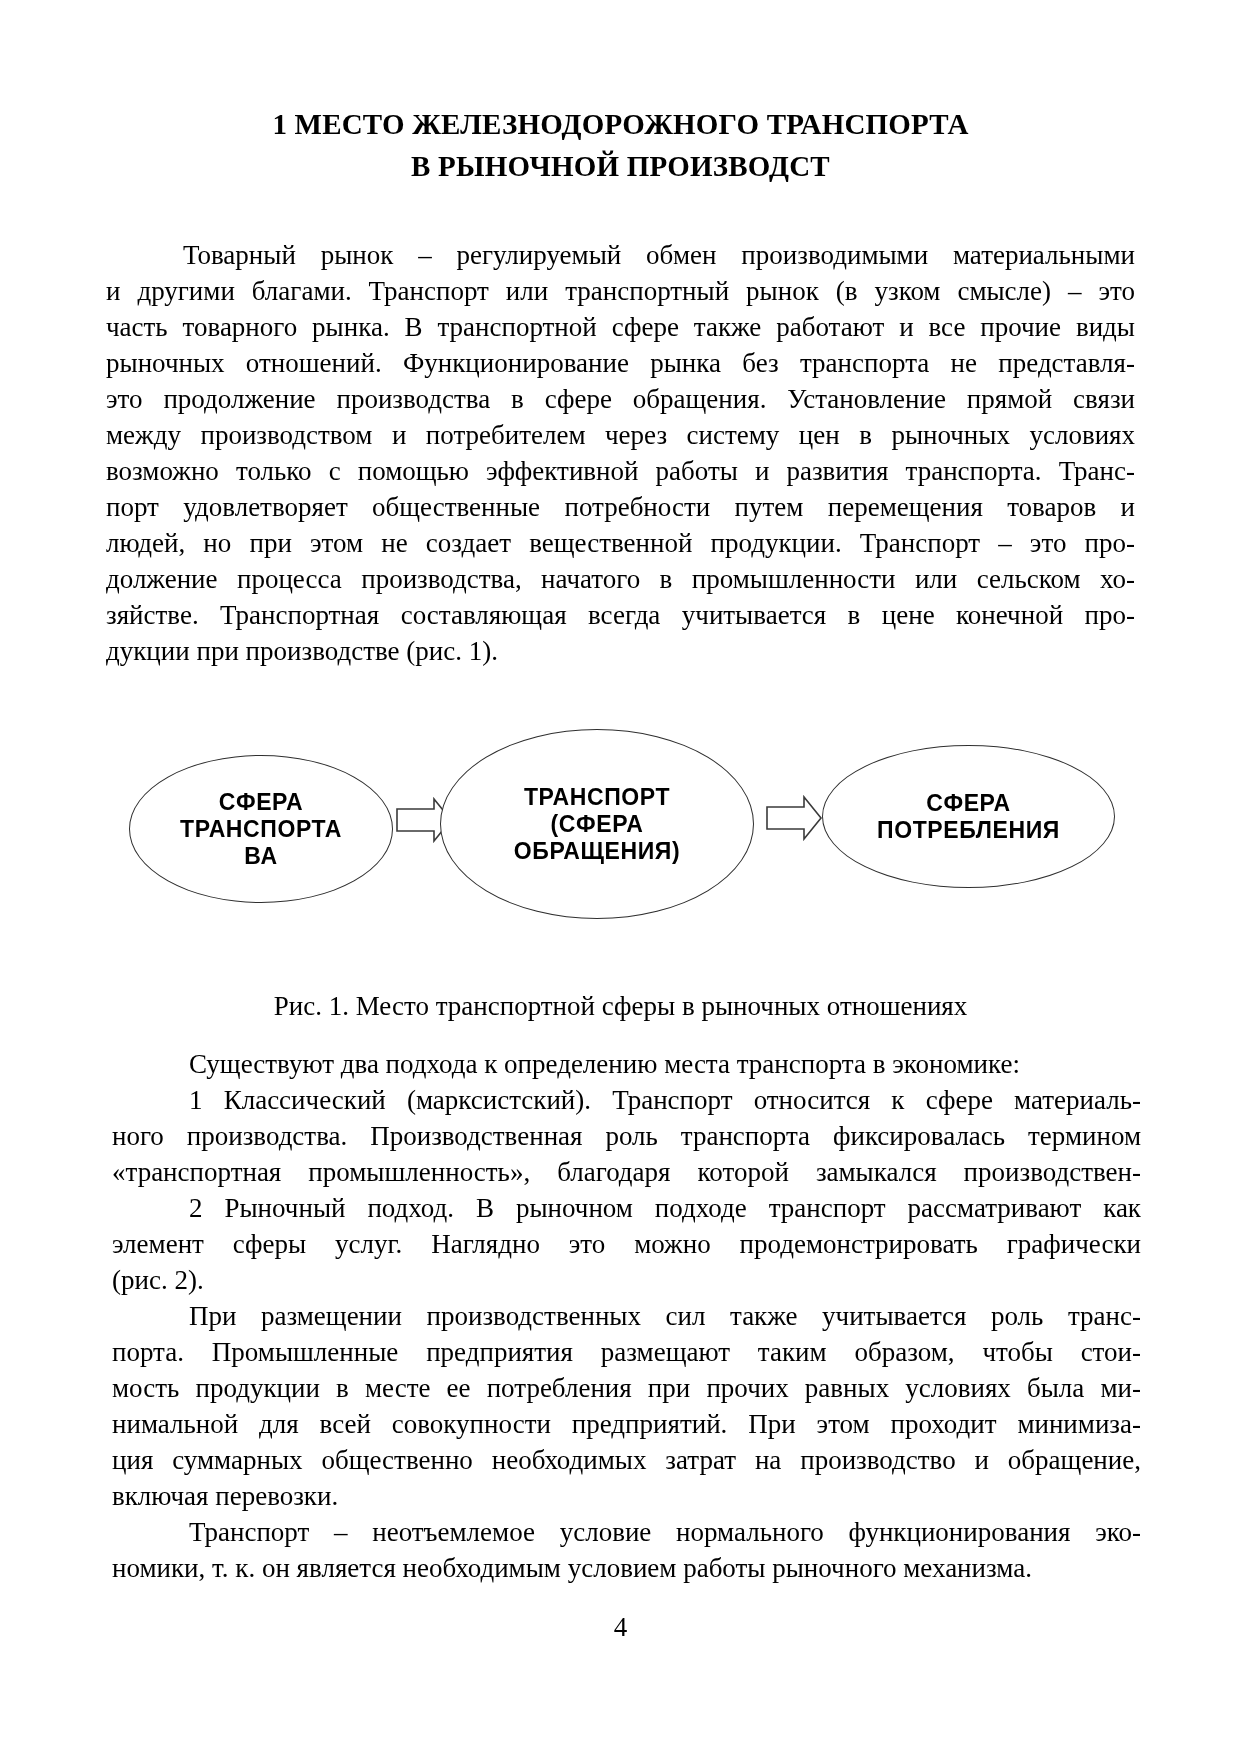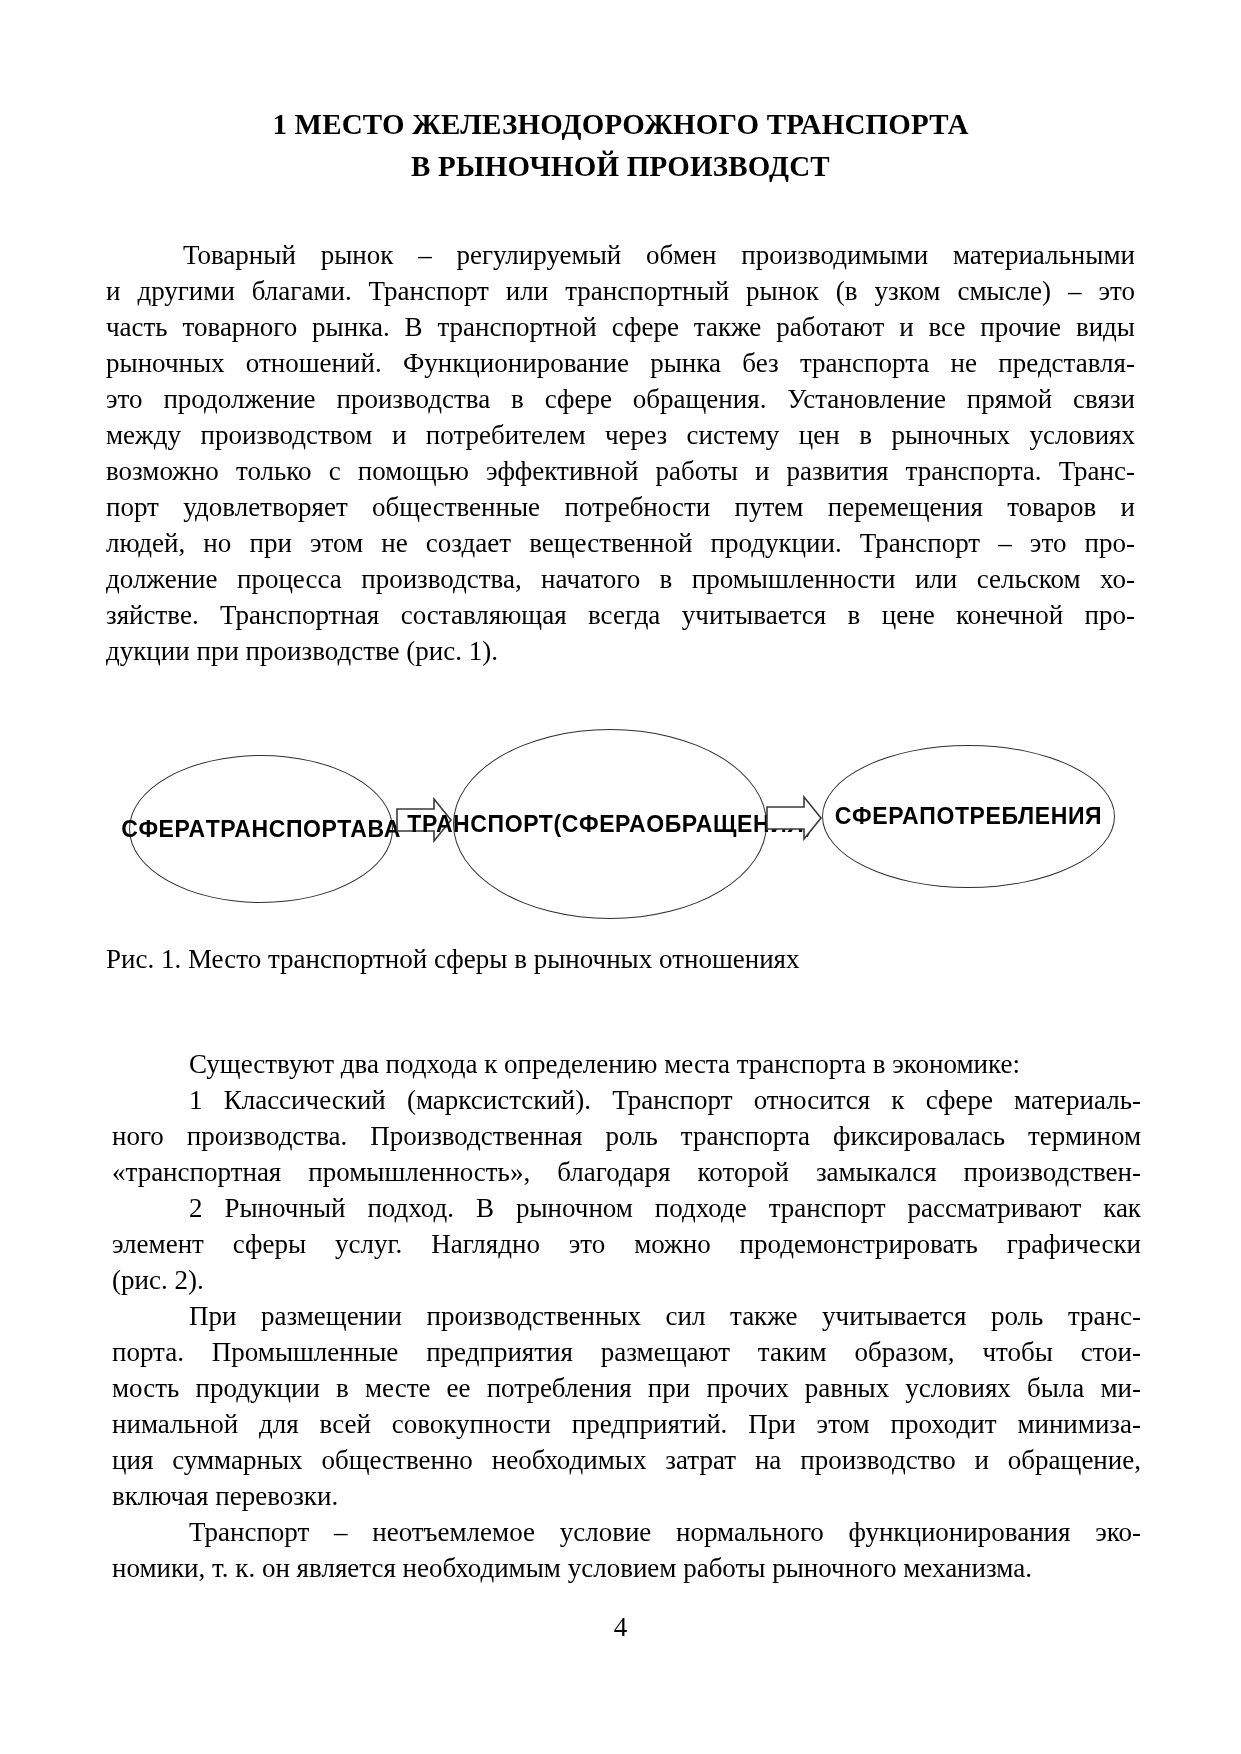--- a/index.html
+++ b/index.html
@@ -22,34 +22,34 @@
   .textblock {
     position:absolute; left:106px; width:1029px;
     font-size:27px; line-height:36px;
   }
   #p1 { top:237px; }
   #body2 { top:1046px;margin-left:6px; }
   .line { text-align:justify; text-align-last:justify; }
   .line.first { text-indent:77px; }
   .line.last { text-align-last:left; }
   .fig-caption {
-    position:absolute; left:106px; width:1029px; top:941px;
-    text-align:left; font-size:27px; line-height:36px;
+    position:absolute; left:106px; width:1029px; top:988px;
+    text-align:center; font-size:27px; line-height:36px;
   }
   .ellipse {
     position:absolute;
     border:1.5px solid #2f2f2f; border-radius:50%;
     background:#ffffff;
-    display:flex; flex-direction:row; align-items:center; justify-content:center;
+    display:flex; flex-direction:column; align-items:center; justify-content:center;
     font-family:"Liberation Sans", sans-serif;
     font-weight:bold; font-size:23px; line-height:27px;
     letter-spacing:0.6px; text-align:center;
   }
   #ellipse1 { left:129px; top:755px; width:262px; height:146px; }
-  #ellipse2 { left:453px; top:729px; width:312px; height:188px; }
+  #ellipse2 { left:440px; top:729px; width:312px; height:188px; }
   #ellipse3 { left:822px; top:745px; width:291px; height:141px; }
   .block-arrow { position:absolute; }
   #arrow1 { left:396px; top:797px; }
   #arrow2 { left:766px; top:795px; }
   .page-number {
     position:absolute; left:106px; width:1029px; top:1612px;
     text-align:center; font-size:27px;
   }
 </style>
 </head>

